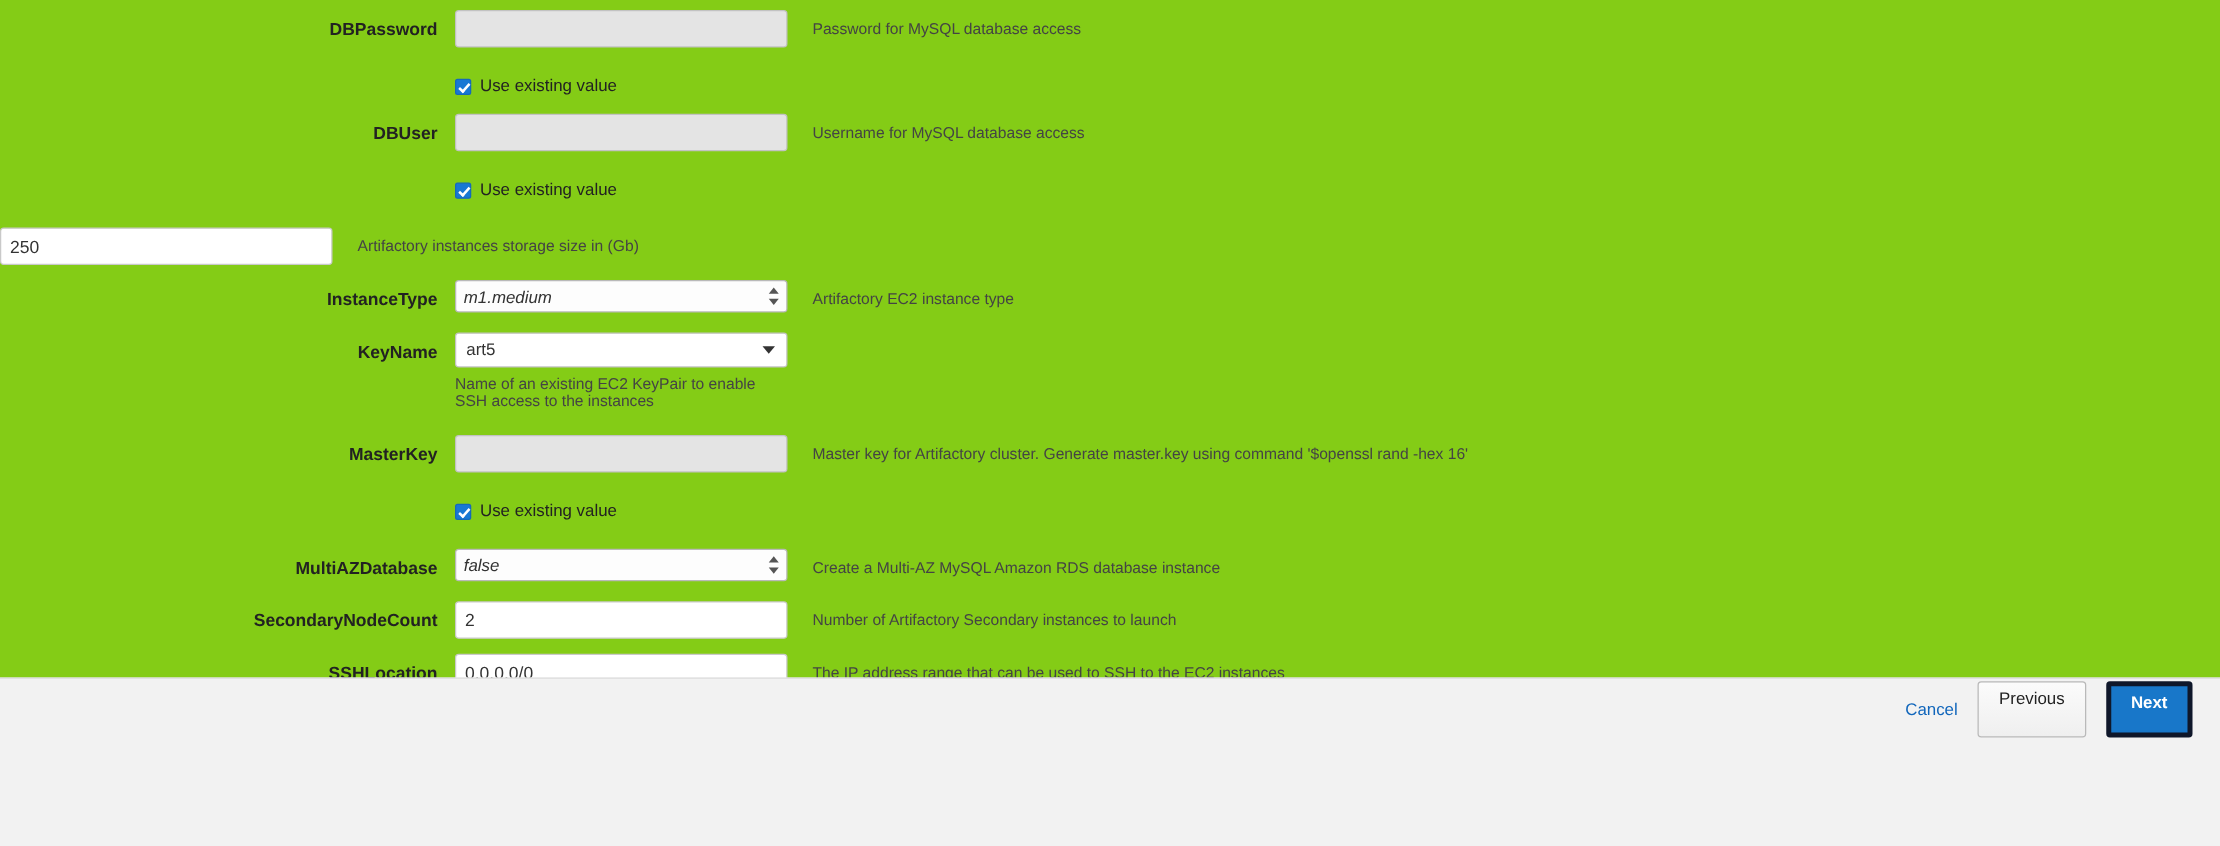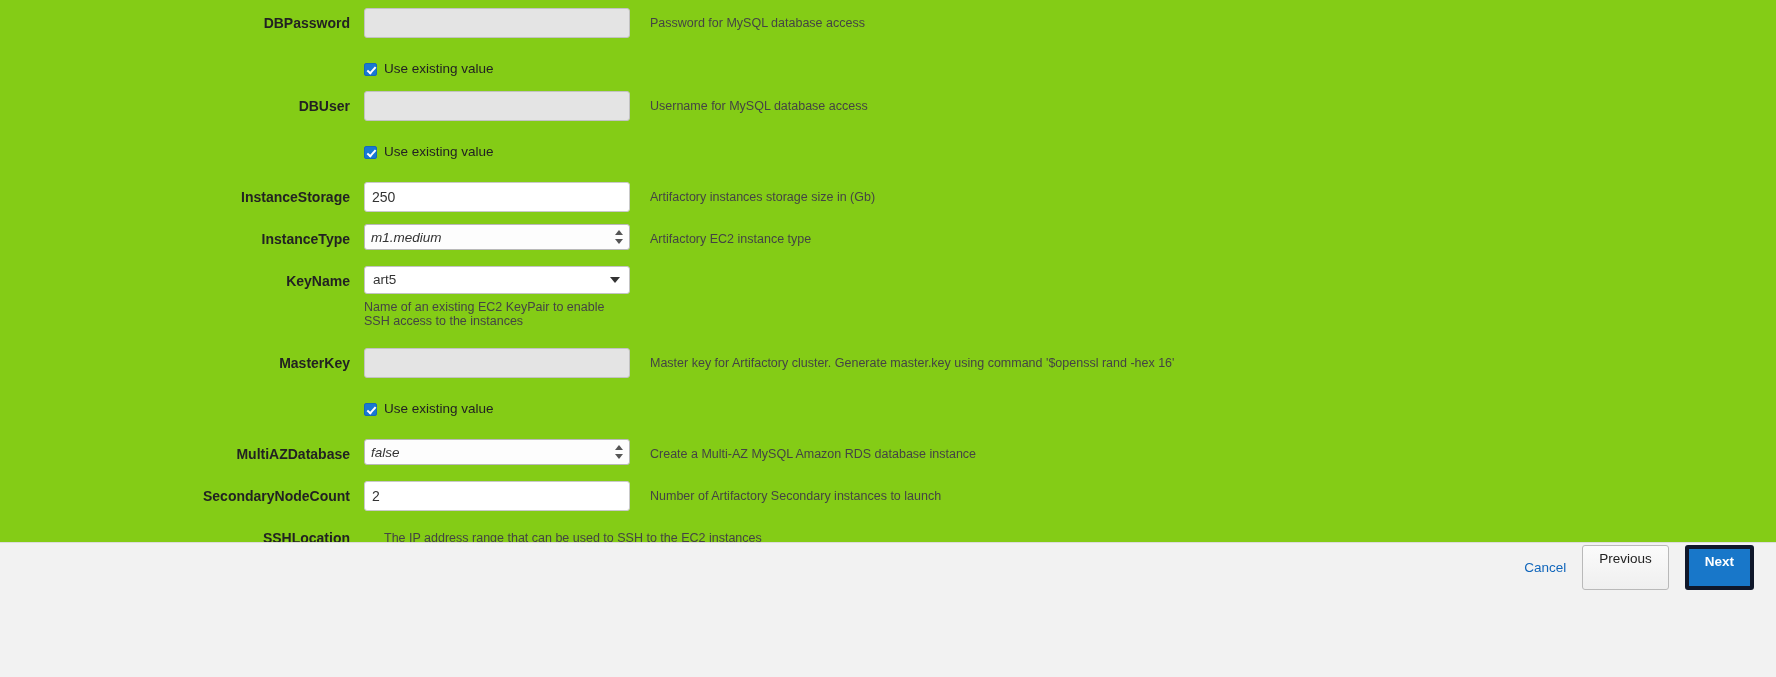--- a/index.html
+++ b/index.html
@@ -249,21 +249,20 @@
           <span class="cb"></span>
           <span class="check-label">Use existing value</span>
         </div>
       </div>
       <div class="desc-col">Username for MySQL database access</div>
     </div>
 
     <div class="spacer-md"></div>
 
     <div class="row">
-      <div class="label-col">InstanceStorage</div>
       <div class="field-col">
         <input class="text-input" type="text" value="250" style="">
       </div>
       <div class="desc-col">Artifactory instances storage size in (Gb)</div>
     </div>
 
     <div class="spacer-sm"></div>
 
     <div class="row">
       <div class="label-col">InstanceType</div>
@@ -336,20 +335,23 @@
       <div class="field-col">
         <input class="text-input" type="text" value="2" style="">
       </div>
       <div class="desc-col">Number of Artifactory Secondary instances to launch</div>
     </div>
 
     <div class="spacer-sm"></div>
 
     <div class="row">
       <div class="label-col">SSHLocation</div>
+      <div class="field-col">
+        <input class="text-input" type="text" value="0.0.0.0/0" style="">
+      </div>
       <div class="desc-col">The IP address range that can be used to SSH to the EC2 instances</div>
     </div>
 
   </div>
 
   <div class="footer">
     <div class="footer-inner">
       <a class="link-btn">Cancel</a>
       <span class="btn btn-secondary">Previous</span>
       <span class="btn btn-primary">Next</span>

